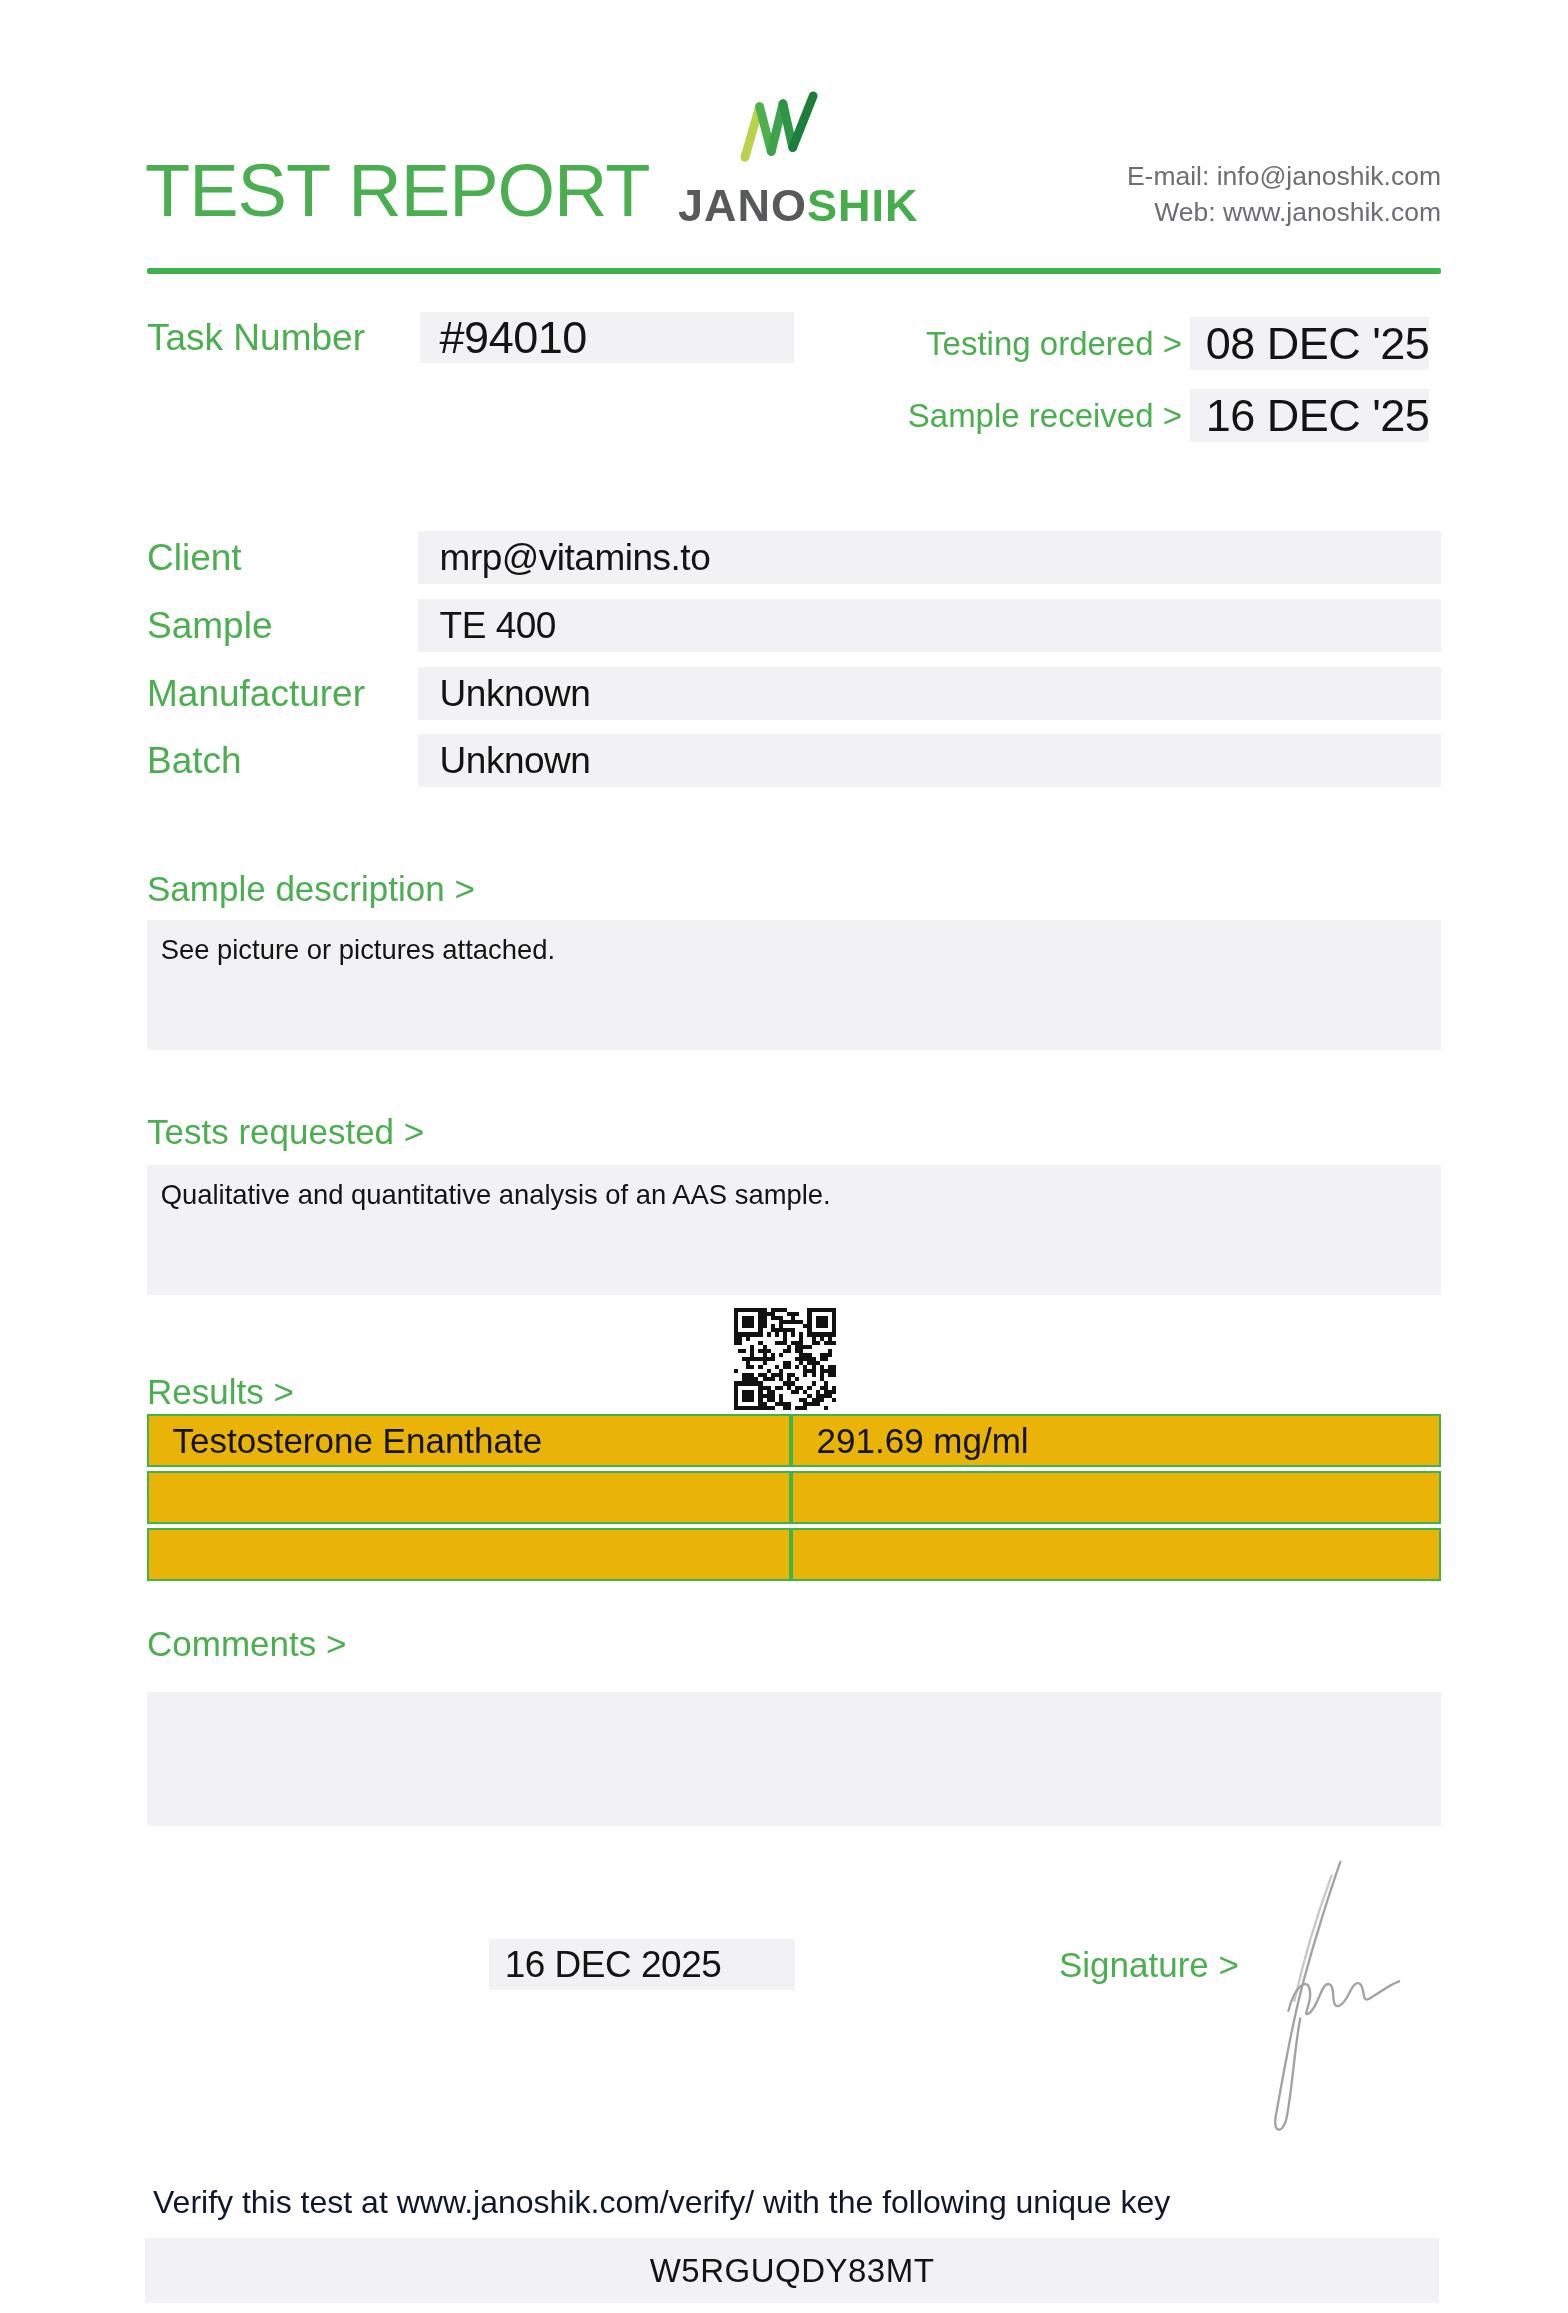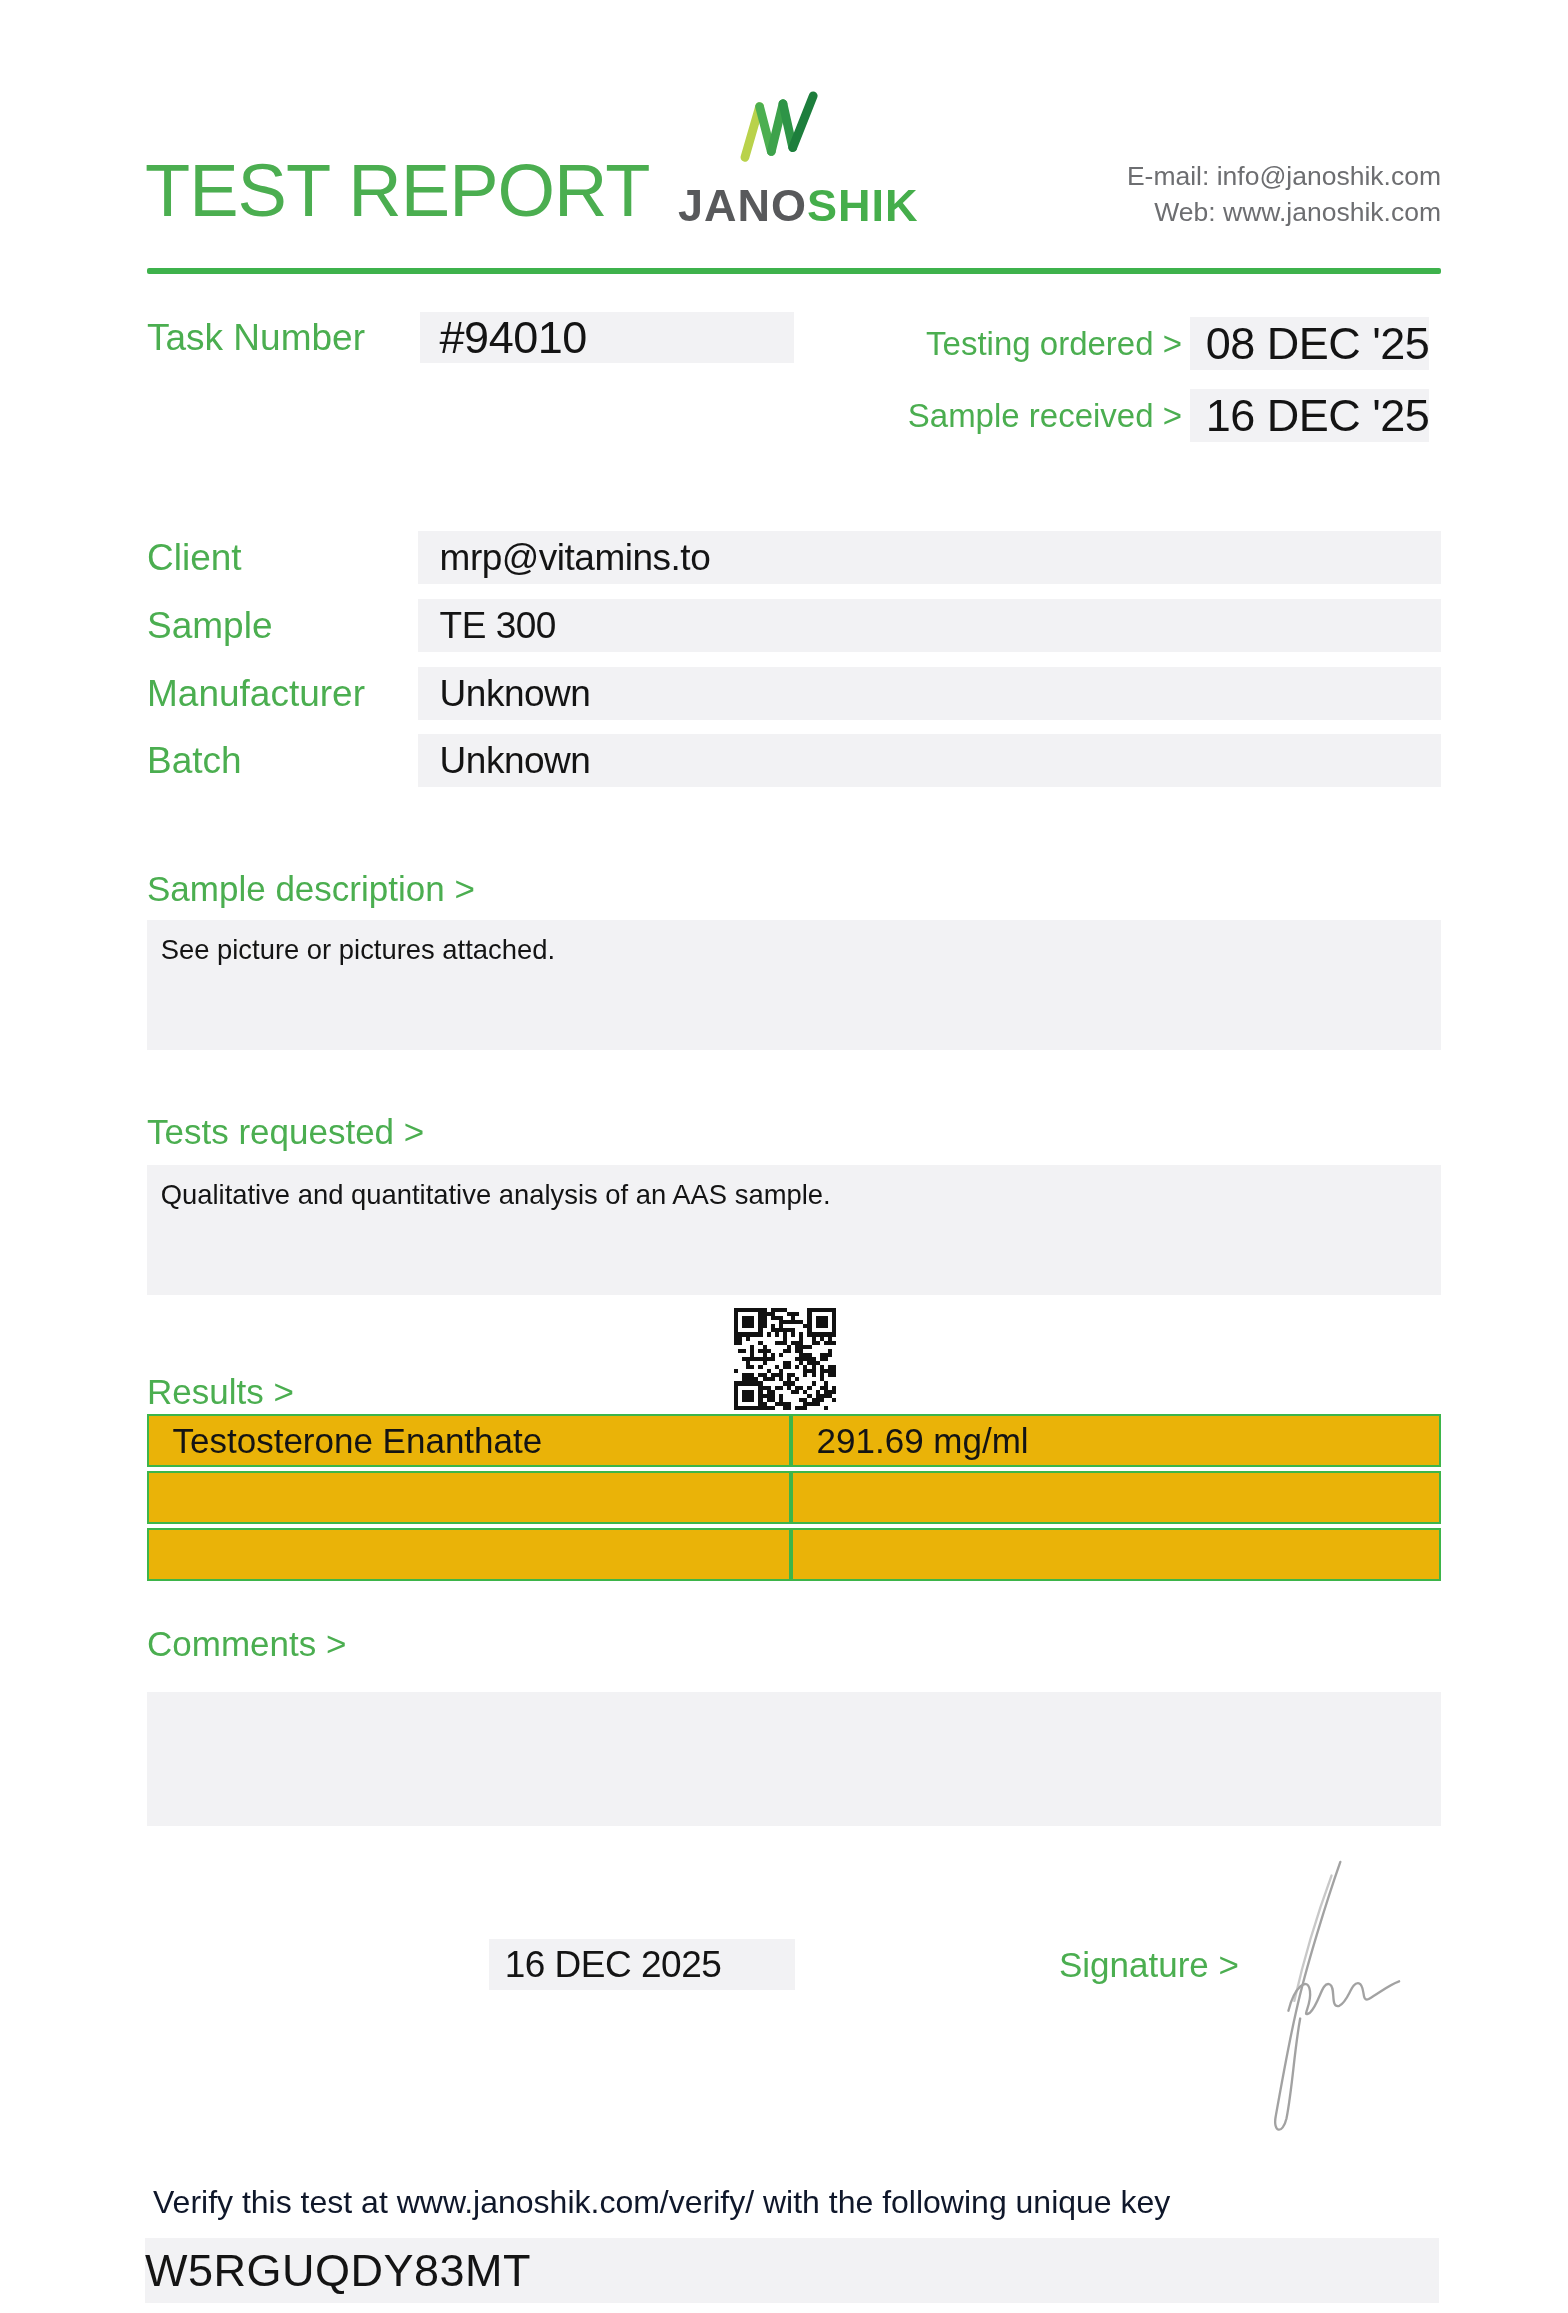--- a/index.html
+++ b/index.html
@@ -54,21 +54,21 @@
 
   
   .analysis-label{position:absolute;left:147px;top:1926px;line-height:51px;font-size:35px;}
   .analysis-box{left:489px;top:1926px;width:306px;height:51px;}
   .analysis-box .val{margin-left:15.7px;line-height:51px;display:block;font-size:37px;}
   .sig-label{position:absolute;left:1059px;top:1926px;line-height:51px;font-size:35px;}
   .signature{position:absolute;left:1259px;top:1841px;width:147px;height:286px;}
   .verify{position:absolute;left:153px;top:2168px;width:1294px;font-size:32px;
           line-height:43px;color:#0f172a;white-space:nowrap;}
   .key-box{left:145px;top:2225px;width:1294px;height:65px;}
-  .key-box .val{display:block;line-height:65px;font-size:45px;
+  .key-box .val{display:block;text-align:center;line-height:65px;font-size:33px;
                 letter-spacing:0.5px;}
 </style>
 </head>
 <body>
 
 <div class="page">
 
   <div class="title">TEST REPORT</div>
 
   <div class="logo-icon">
@@ -103,21 +103,21 @@
   <div class="gbox date-box r2">
     <span class="val">16 DEC '25</span>
   </div>
 
   <div class="detail-label glabel" style="top:518px">Client</div>
   <div class="gbox detail-box" style="top:518px">
     <span class="val">mrp@vitamins.to</span>
   </div>
   <div class="detail-label glabel" style="top:586px">Sample</div>
   <div class="gbox detail-box" style="top:586px">
-    <span class="val">TE 300</span>
+    <span class="val">TE 400</span>
   </div>
   <div class="detail-label glabel" style="top:654px">Manufacturer</div>
   <div class="gbox detail-box" style="top:654px">
     <span class="val">Unknown</span>
   </div>
   <div class="detail-label glabel" style="top:721px">Batch</div>
   <div class="gbox detail-box" style="top:721px">
     <span class="val">Unknown</span>
   </div>
 

